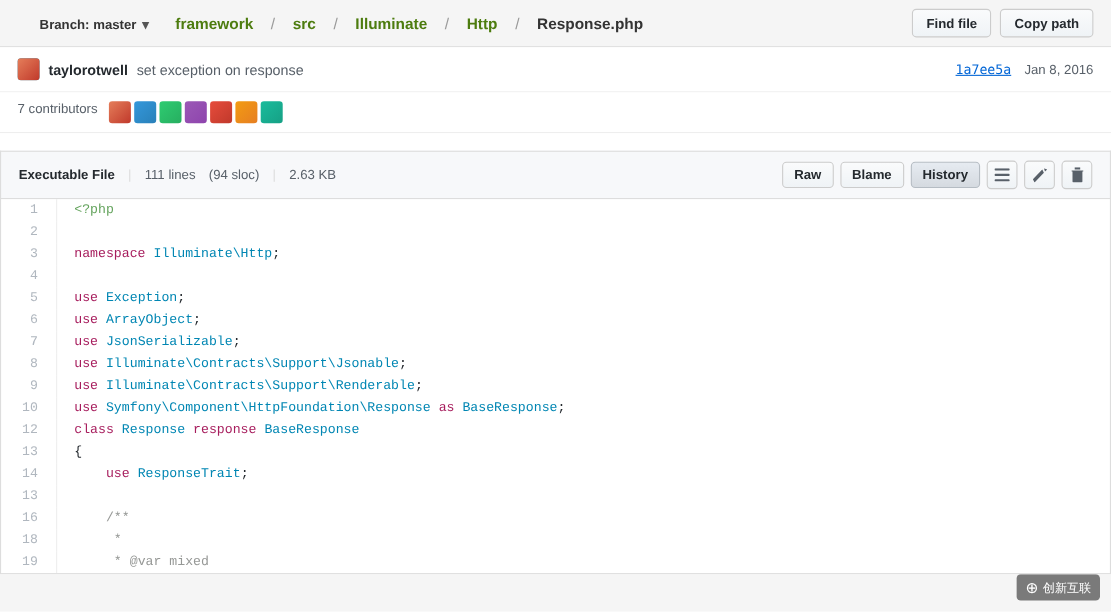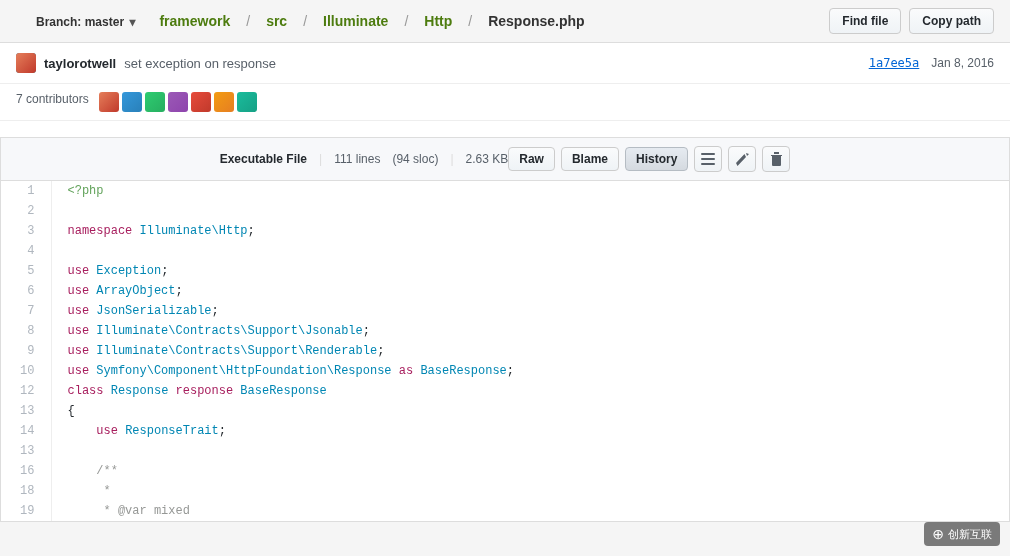--- a/index.html
+++ b/index.html
@@ -155,22 +155,22 @@
     .contrib-avatar:nth-child(3) { background: linear-gradient(135deg, #2ecc71, #27ae60); }
     .contrib-avatar:nth-child(4) { background: linear-gradient(135deg, #9b59b6, #8e44ad); }
     .contrib-avatar:nth-child(5) { background: linear-gradient(135deg, #e74c3c, #c0392b); }
     .contrib-avatar:nth-child(6) { background: linear-gradient(135deg, #f39c12, #e67e22); }
     .contrib-avatar:nth-child(7) { background: linear-gradient(135deg, #1abc9c, #16a085); }
 
     
     .file-meta-bar {
       display: flex;
       align-items: center;
-      justify-content: center;
-      padding: 8px 28px;
+      justify-content: space-between;
+      padding: 8px 16px;
       background: #f7f8fa;
       border: 1px solid #ddd;
       border-bottom: none;
       margin-top: 16px;
     }
     .file-meta-left {
       display: flex;
       align-items: center;
       gap: 12px;
       font-size: 12px;

